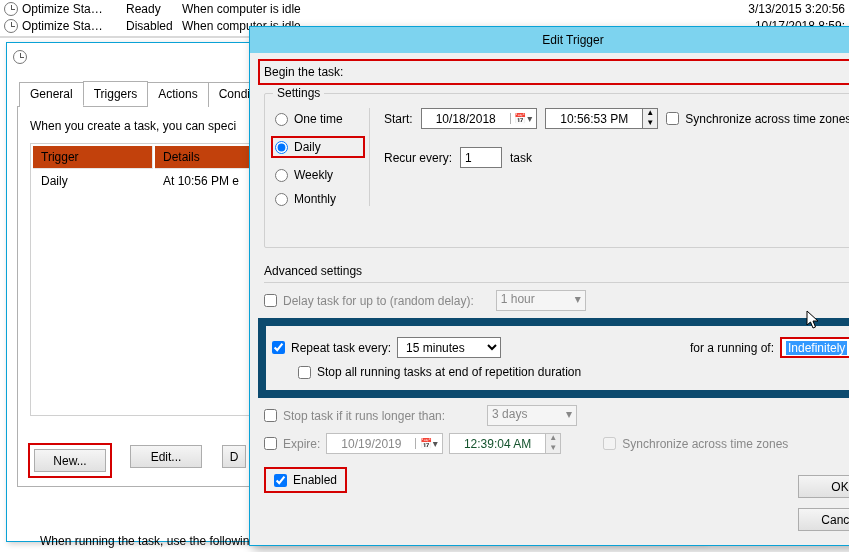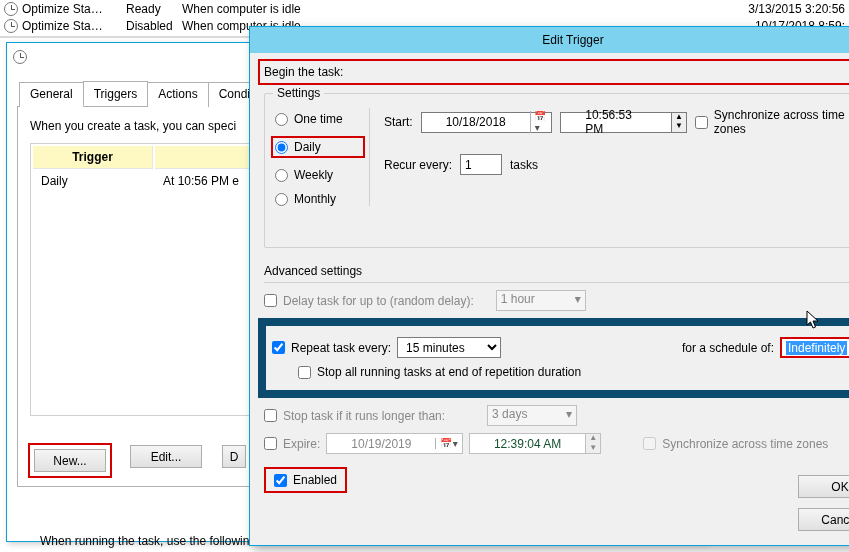--- a/index.html
+++ b/index.html
@@ -20,21 +20,21 @@
   .portus { position:absolute; left:6px; top:42px; width:700px; height:500px; border:1px solid #0aa2d6; background:#fff; box-shadow:2px 2px 6px rgba(0,0,0,0.2); }
   .portus-title { height:28px; background:#fff; display:flex; align-items:center; padding-left:6px; }
   .portus-title .ico { margin-right:8px; }
   .portus-body { padding:10px; }
   
   .tabstrip { border-bottom:1px solid #b0b0b0; display:flex; gap:0; position:relative; padding-left:2px; }
   .tab { padding:4px 10px; border:1px solid #b0b0b0; border-bottom:none; background:#fff; margin-right:-1px; position:relative; top:1px; cursor:pointer; }
   .tab.active { background:#fff; border-bottom:1px solid #fff; top:0; padding-top:5px; }
   .tabpanel { border:1px solid #b0b0b0; border-top:none; padding:12px; height:380px; position:relative; }
   .trigtable { border:1px solid #d0d0d0; margin-top:10px; width:100%; }
-  .trigtable th { text-align:center; font-weight:bold; padding:4px 8px; border-right:1px solid #e5e5e5; background:#fef9c3; border-bottom:1px solid #e5e5e5; }
+  .trigtable th { text-align:left; font-weight:normal; padding:4px 8px; border-right:1px solid #e5e5e5; background:#c2410c; border-bottom:1px solid #e5e5e5; }
   .trigtable td { padding:3px 8px; }
   .btnrow { position:absolute; left:12px; bottom:10px; display:flex; gap:20px; }
   .winbtn { min-width:72px; height:23px; border:1px solid #adadad; background:linear-gradient(#f5f5f5,#e1e1e1); cursor:pointer; font-family:inherit; font-size:12px; }
   .hlred { outline:2px solid #d40000; }
 
   
   .dlg { position:absolute; left:249px; top:26px; width:648px; height:520px; border:1px solid #0aa2d6; background:#f0f0f0; box-shadow:4px 4px 10px rgba(0,0,0,0.3); }
   .dlg-titlebar { height:26px; background:#7dd3ef; display:flex; align-items:center; position:relative; }
   .dlg-title { flex:1; text-align:center; font-size:12px; }
   .dlg-close { width:44px; height:22px; background:#c75050; color:#fff; display:flex; align-items:center; justify-content:center; font-size:13px; position:absolute; right:2px; top:0; cursor:pointer; }
@@ -44,21 +44,21 @@
   .select { border:1px solid #7a7a7a; background:#fff; height:21px; font-family:inherit; font-size:12px; padding:1px 4px; }
   .begin-select { width:290px; }
   .grp { border:1px solid #d0d0d0; border-radius:2px; position:relative; padding:14px 10px 10px 10px; margin-top:8px; }
   .grp-title { position:absolute; top:-8px; left:8px; background:#f0f0f0; padding:0 4px; font-size:12px; }
   .settings-body { display:flex; }
   .schedule-radios { width:90px; display:flex; flex-direction:column; gap:10px; padding-top:4px; }
   .radio-row { display:flex; align-items:center; gap:6px; cursor:pointer; }
   .vline { width:1px; background:#d0d0d0; margin:0 4px; }
   .schedule-right { flex:1; padding-left:10px; }
   .datebox { display:inline-flex; border:1px solid #7a7a7a; height:21px; background:#fff; align-items:center; }
-  .datebox span { padding:0 24px; }
+  .datebox span { padding:0 14px; }
   .datebox .cal { border-left:1px solid #b0b0b0; padding:0 4px; font-size:10px; color:#555; }
   .spin { display:inline-flex; flex-direction:column; border:1px solid #7a7a7a; border-left:none; height:21px; }
   .spin div { width:14px; height:10px; font-size:8px; line-height:8px; text-align:center; background:#eee; cursor:pointer; }
   .numbox { width:42px; height:21px; border:1px solid #7a7a7a; text-align:left; padding:1px 4px; font-family:inherit; font-size:12px; }
   .cb-row { display:flex; align-items:center; gap:6px; margin:6px 0; }
   .cb-row.disabled { color:#888; }
   .dropdown-disabled { border:1px solid #c0c0c0; background:#f5f5f5; color:#888; height:21px; width:90px; padding:1px 4px; font-size:12px; }
   .dlg-buttons { position:absolute; right:14px; bottom:14px; display:flex; gap:10px;flex-direction:column; }
   .highlight-block { border:2px solid #d40000; padding:4px; margin:-6px -6px 0 -6px; }
   .hlred-inline { border:2px solid #d40000; }
@@ -191,21 +191,21 @@
                   </span>
             </span>
             <label class="cb-row" style="margin:0;">
                   <input type="checkbox" style=""> 
                   <span>Synchronize across time zones</span>
                 </label>
           </div>
           <div class="row" style="margin-top:18px;">
             <span>Recur every:</span>
             <input class="numbox" value="1" style="">
-            <span>tasks</span>
+            <span>task</span>
           </div>
         </div>
       </div>
     </div>
 
     <div class="adv">
       <div style="margin-bottom:4px;">Advanced settings</div>
       <div style="border-top:1px solid #d0d0d0; margin-bottom:4px;"></div>
 
       <div class="cb-row disabled">
@@ -214,21 +214,21 @@
         <span style="width:10px;"></span>
         <span class="dropdown-disabled"><span>1 hour</span> <span style="float:right;">▾</span></span>
       </div>
 
       <div class="repeat-box">
         <div class="cb-row">
           <input type="checkbox" checked="" style="">
           <span>Repeat task every:</span>
           <select class="select" style="width:104px;"><option>15 minutes</option></select>
           <span style="flex:1;"></span>
-          <span>for a schedule of:</span>
+          <span>for a running of:</span>
           <span class="select hlred-inline" style="width:94px; display:inline-flex; align-items:center;">
                 <span class="sel-highlight">Indefinitely</span>
                 <span style="margin-left:auto;">▾</span>
               </span>
         </div>
         <div class="cb-row" style="margin-left:26px;">
           <input type="checkbox" style="">
           <span>Stop all running tasks at end of repetition duration</span>
         </div>
       </div>

